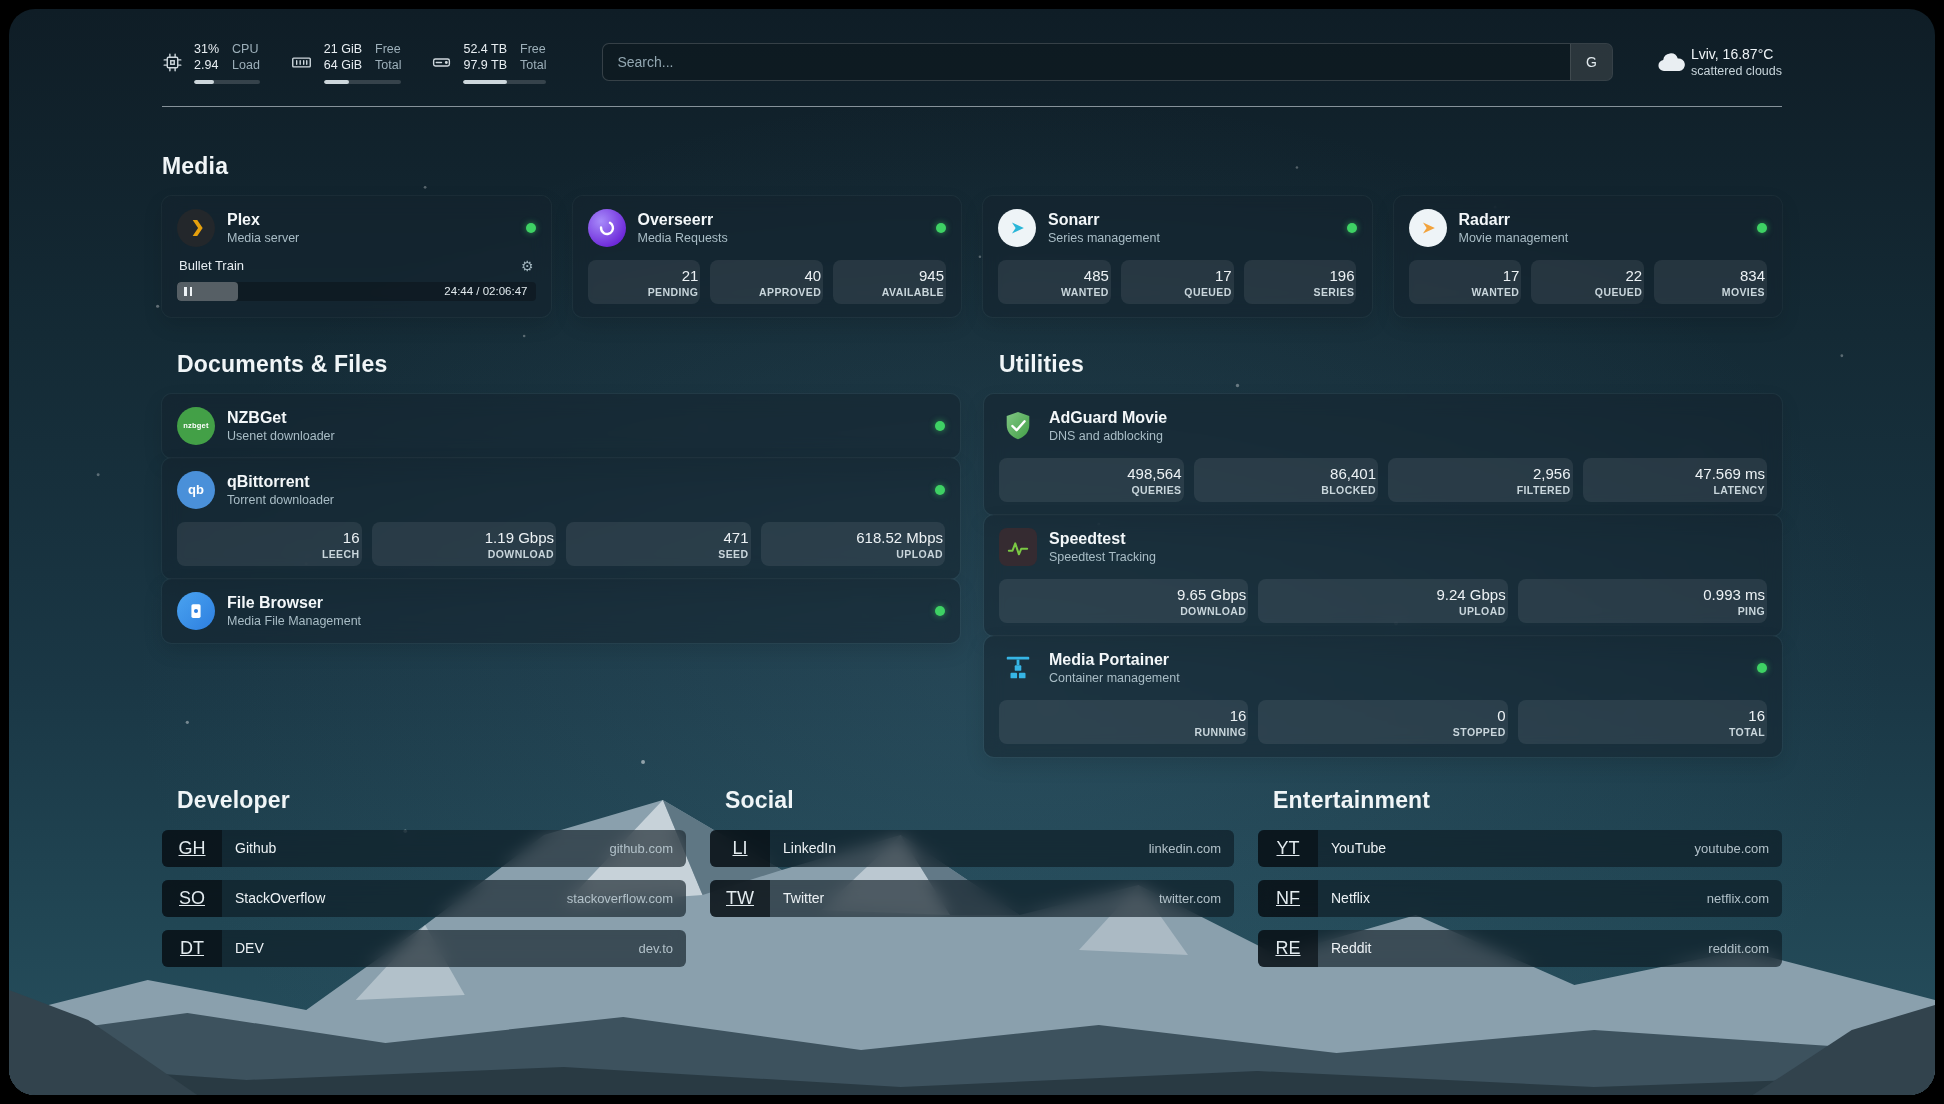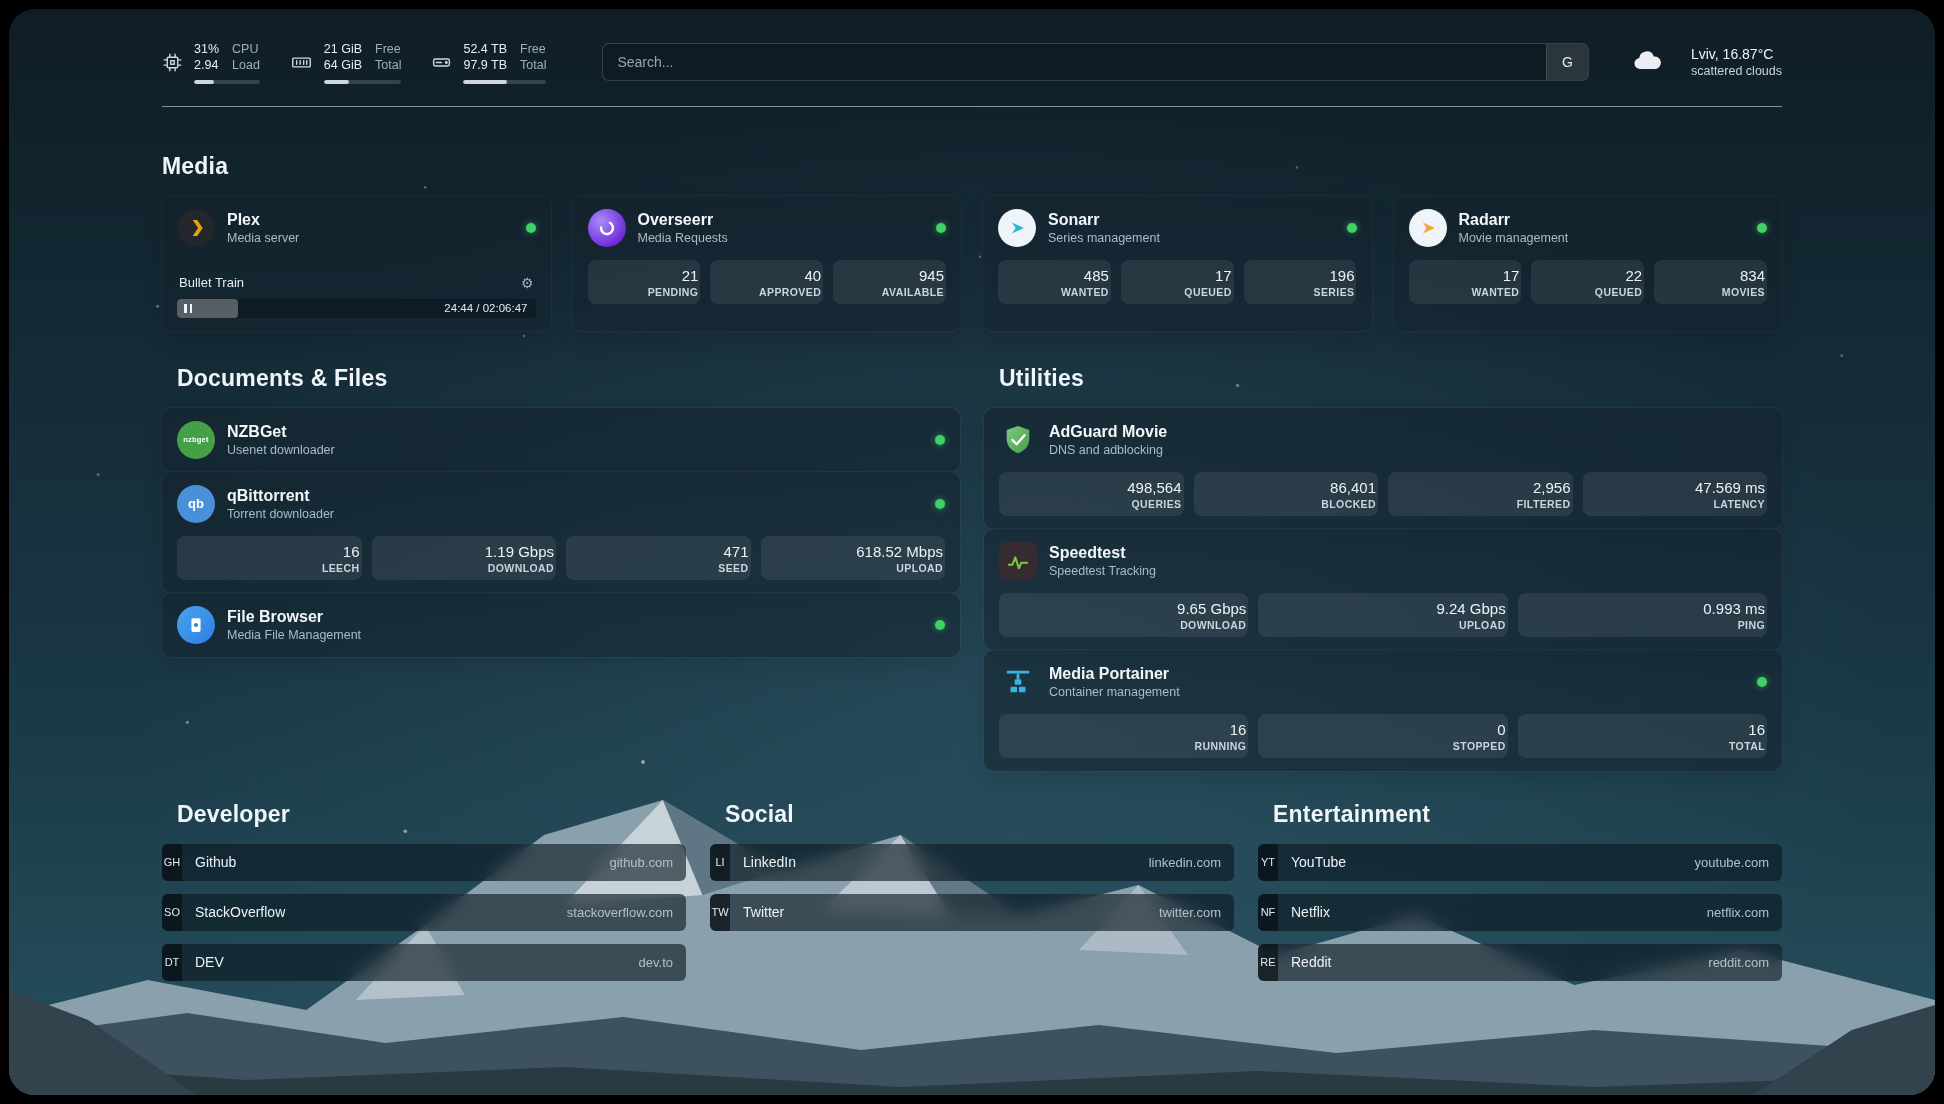--- a/index.html
+++ b/index.html
@@ -27,21 +27,21 @@
   .sys-bar-fill { height:100%; background:#cdd7dc; border-radius:2px; }
 
   .searchbox { flex:1; margin:0 42px 0 26px; height:38px; display:flex; align-items:stretch;
     background:rgba(12,23,30,0.55); border:1px solid rgba(255,255,255,0.17); border-radius:7px; overflow:hidden; }
   .search-input { flex:1; background:transparent; border:none; outline:none; padding:0 14px; font-size:14px; color:#e8eef2; font-family:inherit; }
   .search-input::placeholder { color:#93a7b1; }
   .search-btn { width:42px; display:flex; align-items:center; justify-content:center;
     background:rgba(255,255,255,0.12); border-left:1px solid rgba(255,255,255,0.10);
     color:#e2eaee; font-size:14px; cursor:pointer; }
 
-  .weather { display:flex; align-items:center; gap:28px; }
+  .weather { display:flex; align-items:flex-end; gap:4px; }
   .weather-loc { font-size:14px; color:#eef3f6; }
   .weather-cond { font-size:12.5px; color:#c8d5db; margin-top:2px; }
 
   .divider { margin-top:22px; border-top:1.5px solid rgba(232,241,245,0.55); }
 
   
   .section-title { font-size:23px; font-weight:600; color:#f0f5f7; letter-spacing:0.2px;margin-left:15px; }
   .mt-media { margin:46px 0 16px; }
   .media-row { display:flex; gap:22px; }
 
@@ -55,43 +55,43 @@
   .svc-name { font-size:16px; font-weight:600; color:#f3f7f9; line-height:1.2; }
   .svc-sub { font-size:12.5px; color:#a9bdc6; margin-top:2px; }
   .dot { margin-left:auto; width:10px; height:10px; min-width:10px; border-radius:50%; background:#3ed164; box-shadow:0 0 6px rgba(62,209,100,0.6); }
 
   .stats { display:flex; gap:10px; margin-top:13px; }
   .stat { flex:1; background:rgba(255,255,255,0.08); border-radius:8px; text-align:right; padding:7px 2px 6px; }
   .stat-value { font-size:15px; color:#edf2f5; white-space:nowrap; }
   .stat-label { font-size:10.5px; font-weight:700; color:#c9d6dc; letter-spacing:0.4px; margin-top:2px; white-space:nowrap; }
 
   
-  .plex-track-row { display:flex; align-items:center; justify-content:space-between; margin-top:28px; padding:0 2px; }
+  .plex-track-row { display:flex; align-items:center; justify-content:space-between; margin-top:11px; padding:0 2px; }
   .plex-track { font-size:13px; color:#e6edf1; }
   .gear-icon { color:#9fb2bb; font-size:14px; cursor:pointer; }
   .plex-progress { position:relative; margin-top:8px; height:19px; background:rgba(8,16,22,0.45); border-radius:4px; display:flex; align-items:center; overflow:hidden; }
   .plex-progress-fill { position:absolute; left:0; top:0; bottom:0; background:rgba(255,255,255,0.30); border-radius:4px; }
   .pause-btn { position:relative; display:flex; gap:3px; margin-left:7px; cursor:pointer; }
   .pause-btn i { display:block; width:2.5px; height:9px; background:#eef3f6; }
   .plex-time { position:relative; margin-left:auto; padding-right:8px; font-size:11.5px; color:#e2eaee; }
 
   
   .two-col { display:flex; gap:24px; margin-top:34px; }
   .col { flex:1; display:flex; flex-direction:column; }
   .col .section-title { margin-bottom:16px; }
   .col .card { }
 
   
   .bookmarks-row { display:flex; gap:24px; margin-top:30px; }
   .bm-col { flex:1; }
   .bm-col .section-title { margin-bottom:16px; }
   .bm-item { display:flex; align-items:center; height:37px; background:rgba(12,24,32,0.62); border-radius:6px; margin-bottom:13px; overflow:hidden; cursor:pointer;
     backdrop-filter:blur(8px); -webkit-backdrop-filter:blur(8px); }
-  .bm-abbr { width:20px; align-self:stretch; display:flex; align-items:center; justify-content:center;
-    background:rgba(7,14,20,0.66); font-size:11px; color:#e3ebef; }
+  .bm-abbr { width:60px; align-self:stretch; display:flex; align-items:center; justify-content:center;
+    background:rgba(7,14,20,0.66); font-size:18px; color:#e3ebef;text-decoration:underline; }
   .bm-name { margin-left:13px; font-size:14px; color:#edf2f5; }
   .bm-url { margin-left:auto; margin-right:13px; font-size:13px; color:#b2c1c9; }
 
   
   .icon-text { color:#fff; font-weight:700; }
   .nzb-text { font-size:7.5px; letter-spacing:0.2px; }
   .qb-text { font-size:13px; }
   .plex-bg { background:#23272b; }
   .overseerr-bg { background:radial-gradient(circle at 34% 32%, #a78bfa, #6d28d9 75%); }
   .white-bg { background:#eef4f7; }

